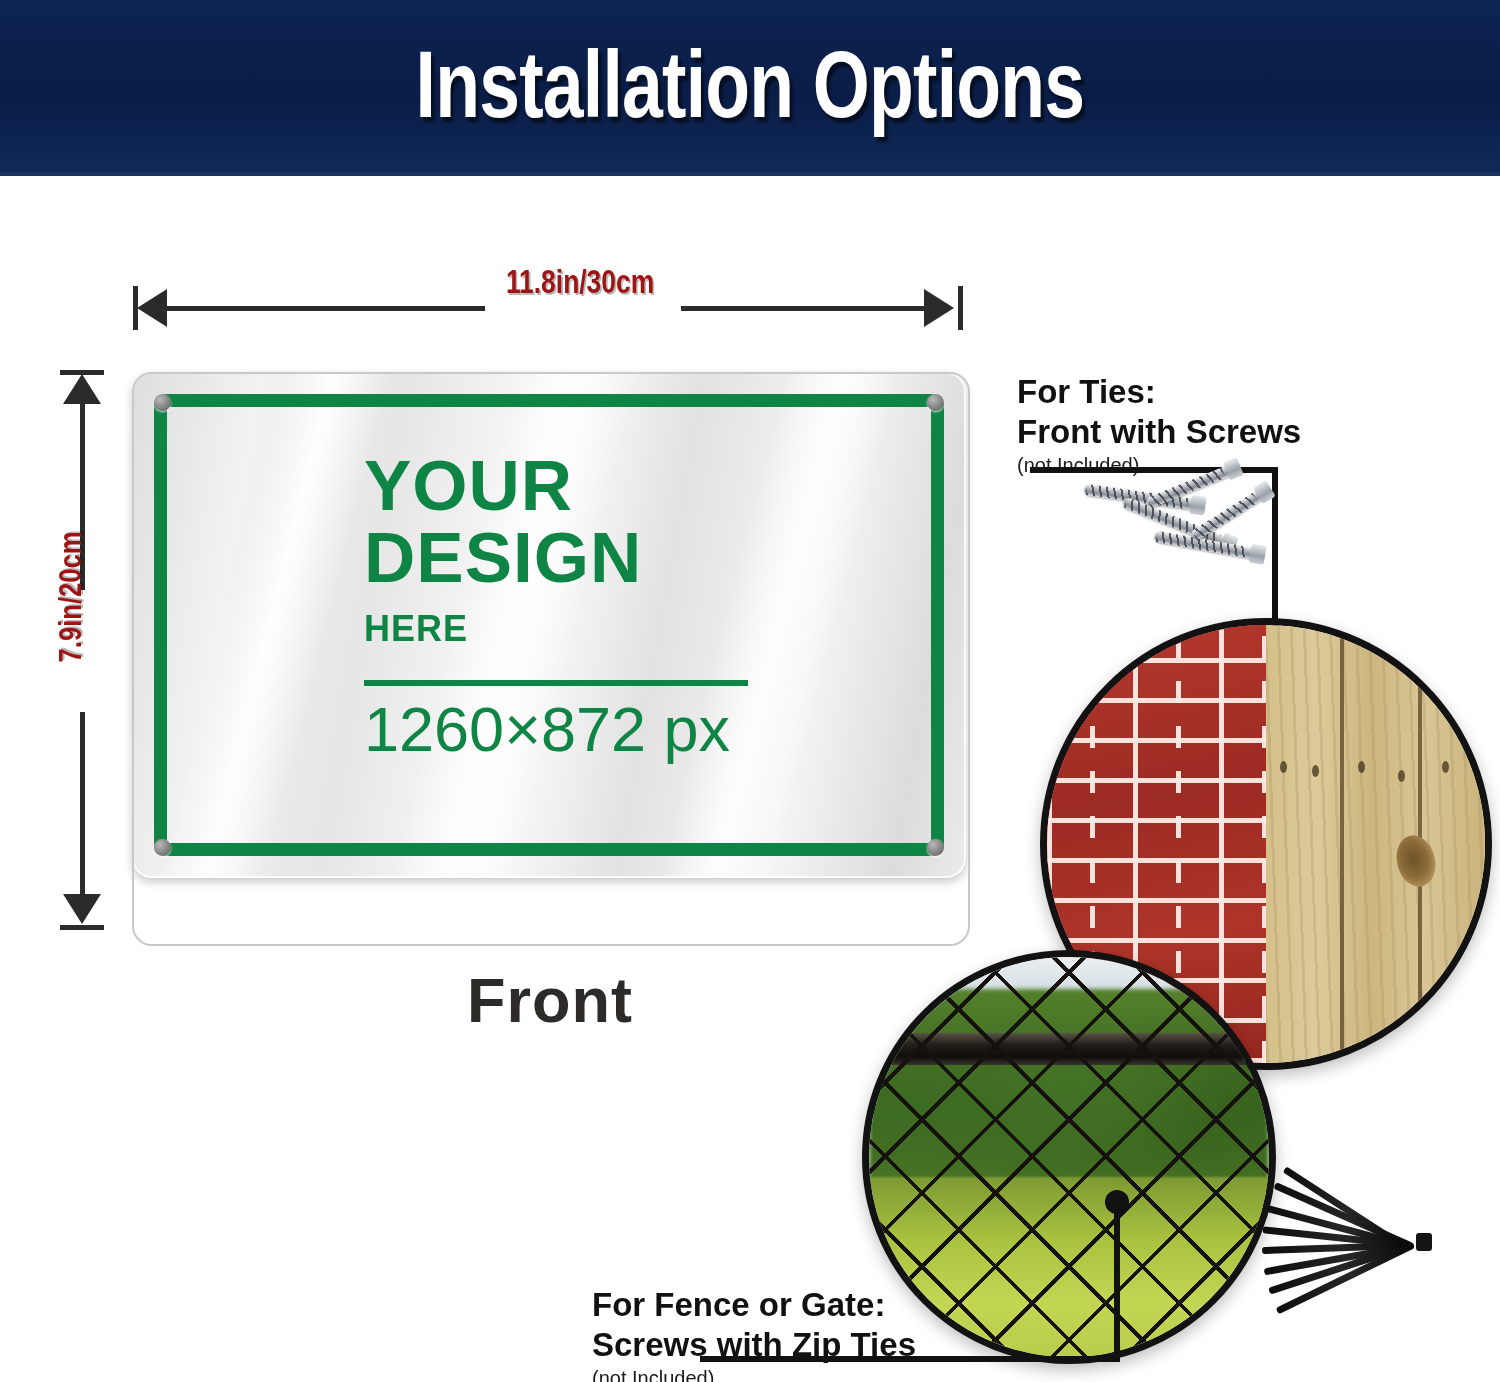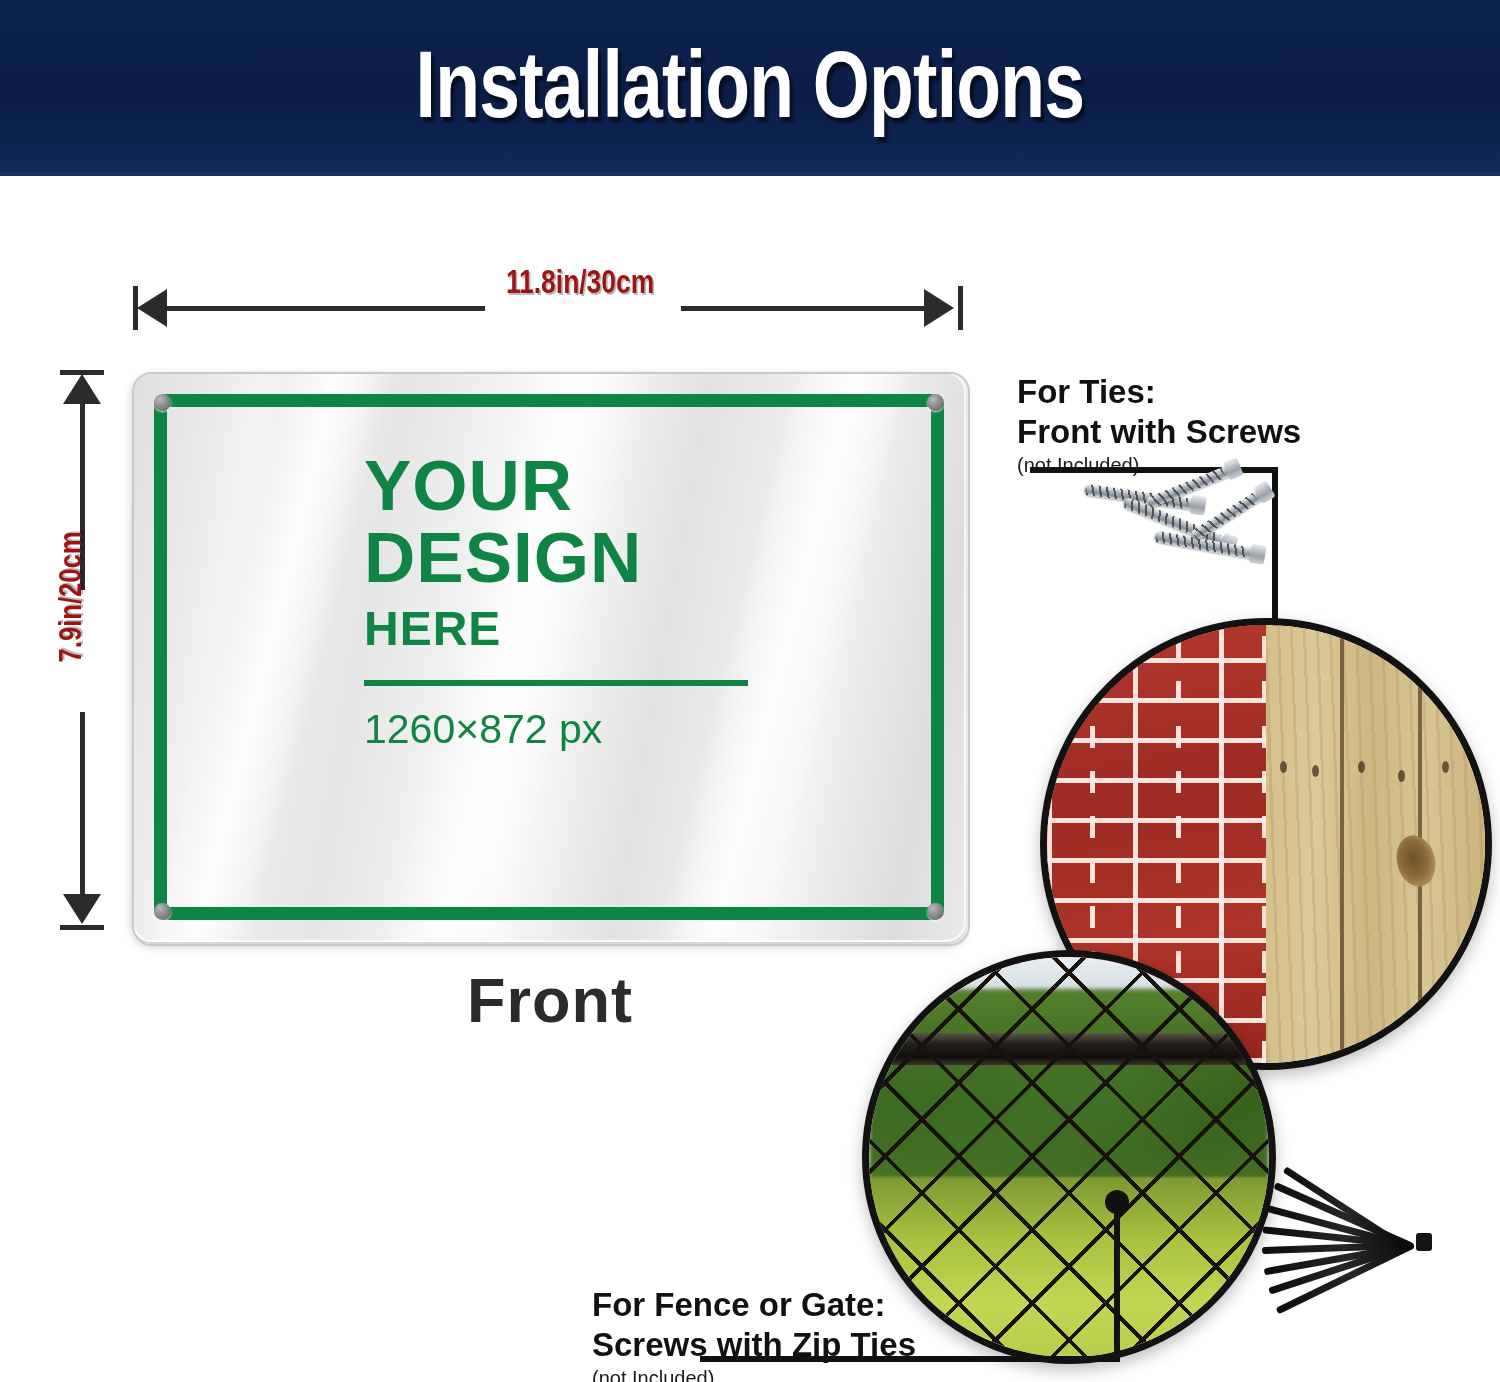--- a/index.html
+++ b/index.html
@@ -44,21 +44,21 @@
                     border-left:19px solid transparent;border-right:19px solid transparent;}
   .arrow-t{top:4px;border-bottom:30px solid #2b2b2b;}
   .arrow-b{top:524px;border-top:30px solid #2b2b2b;}
   .dim-h-label{position:absolute;left:-50px;top:580px;width:240px;text-align:center;
                color:#9e1414;font-size:32px;font-weight:bold;line-height:34px;
                white-space:nowrap;
                transform:rotate(-90deg) scaleX(.8);transform-origin:50% 50%;
                text-shadow:2px 2px 0 rgba(0,0,0,.28);}
 
   
-  .sign{position:absolute;left:132px;top:372px;width:834px;height:570px;
+  .sign{position:absolute;left:132px;top:372px;width:834px;height:506px;
         border-radius:20px;overflow:hidden;
         background:
           linear-gradient(104deg,
             rgba(255,255,255,0)   0%,
             rgba(255,255,255,0)  16%,
             rgba(255,255,255,.95) 21%,
             rgba(255,255,255,0)  27%,
             rgba(255,255,255,0)  40%,
             rgba(255,255,255,.85) 46%,
             rgba(255,255,255,0)  53%,
@@ -75,24 +75,24 @@
                border:13px solid #0f8545;border-radius:12px;}
   .hole{position:absolute;width:17px;height:17px;border-radius:50%;
         background:radial-gradient(circle at 35% 32%,#b9b9b9 0%,#8c8c8c 45%,#5d5d5d 100%);
         box-shadow:0 1px 2px rgba(255,255,255,.9);}
   .hole.tl{left:22px;top:22px;} .hole.tr{right:22px;top:22px;}
   .hole.bl{left:22px;bottom:22px;} .hole.br{right:22px;bottom:22px;}
 
   .sign-text{position:absolute;left:232px;top:78px;width:390px;}
   .sl1,.sl2{color:#0f8545;font-weight:bold;font-size:71px;line-height:72px;
             letter-spacing:1px;}
-  .sl3{color:#0f8545;font-weight:bold;font-size:48px;line-height:66px;
+  .sl3{color:#0f8545;font-weight:bold;font-size:36px;line-height:66px;
        letter-spacing:1px;margin-top:2px;}
   .sign-rule{margin:18px 0 14px 0;width:384px;height:6px;background:#0f8545;}
-  .sl4{color:#0f8545;font-size:41px;line-height:58px;font-weight:normal;letter-spacing:0px;}
+  .sl4{color:#0f8545;font-size:63px;line-height:58px;font-weight:normal;letter-spacing:0px;}
   .sl5{color:#0f8545;font-weight:bold;font-size:41px;line-height:50px;letter-spacing:.5px;}
 
   .front-label{position:absolute;left:330px;top:965px;width:440px;text-align:center;
                color:#2d2a2a;font-size:63px;line-height:70px;font-weight:bold;
                letter-spacing:1px;}
 
   
   .callout{position:absolute;}
   .co-t1,.co-t2{color:#111111;font-weight:bold;font-size:33px;line-height:40px;
                 white-space:nowrap;}

